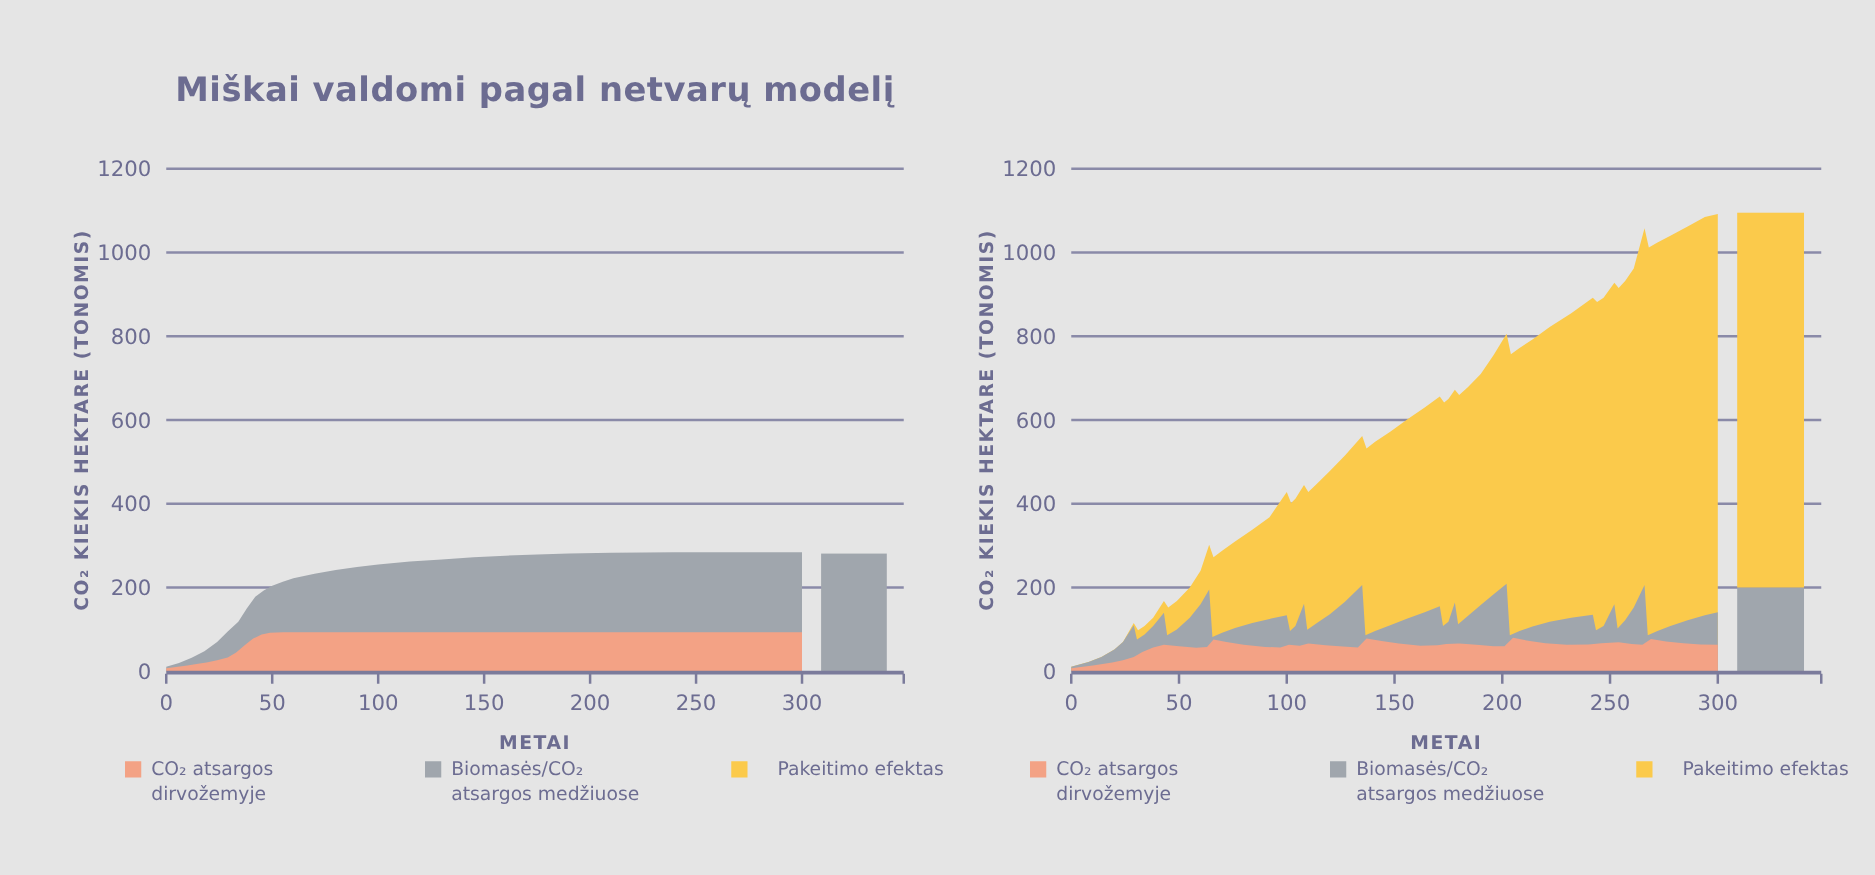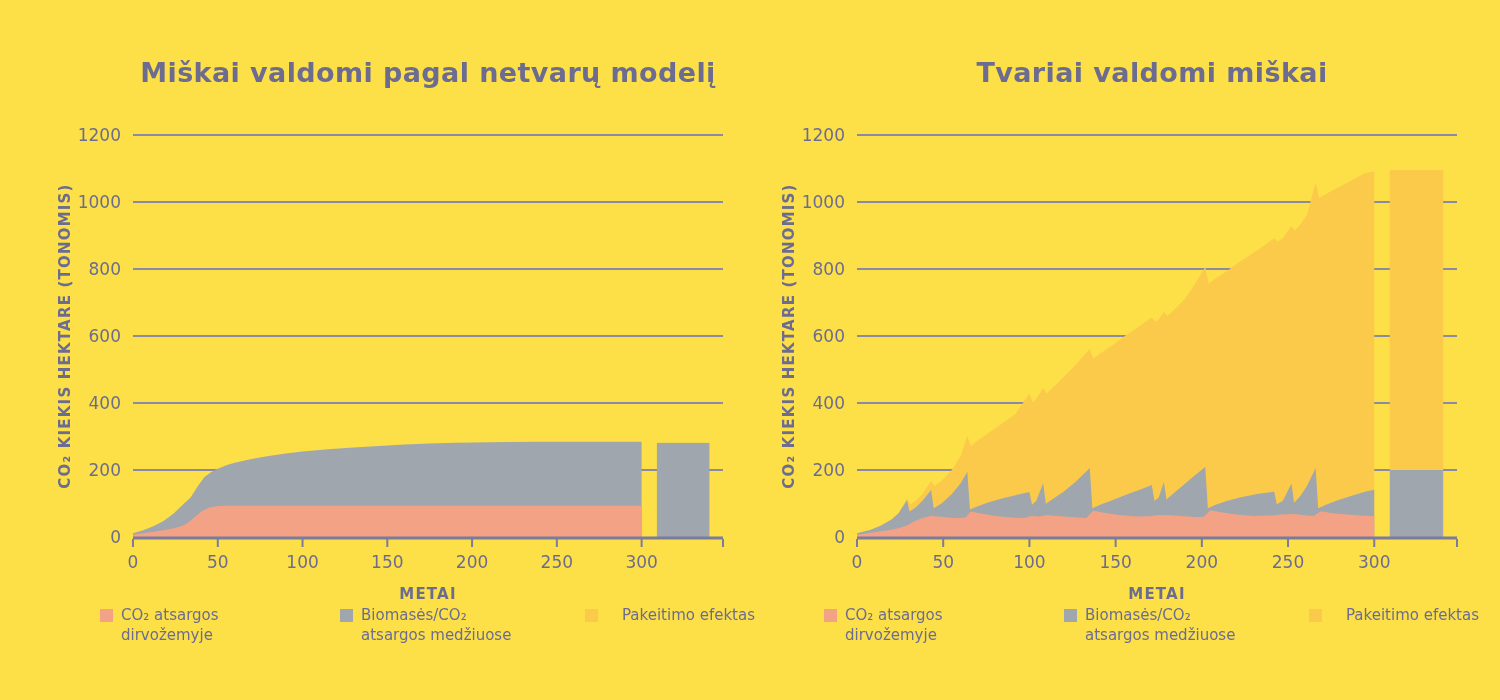--- a/index.html
+++ b/index.html
@@ -1,16 +1,16 @@
 <!DOCTYPE html>
 <html><head>
 <meta charset="utf-8">
 <style>
   html,body{margin:0;padding:0;background:#fff;}
-  .canvas{position:relative;width:1500px;height:700px;background:#fde047;overflow:hidden;
+  .canvas{position:relative;width:1500px;height:700px;background:#e5e5e5;overflow:hidden;
           font-family:"DejaVu Sans","Liberation Sans",sans-serif;}
   .chart{position:absolute;top:0;width:750px;height:700px;}
   .chart-left{left:0;}
   .chart-right{left:750px;}
   .chart-title{position:absolute;top:57px;margin:0;font-size:27px;font-weight:bold;
                color:#6C6C91;text-align:center;letter-spacing:.4px;white-space:nowrap;}
   .chart-left  .chart-title{left:133px;width:590px;}
   .chart-right .chart-title{left:107px;width:590px;}
   svg.plot{position:absolute;left:0;top:0;width:750px;height:700px;display:block;}
   .legend{position:absolute;top:606px;left:0;width:750px;height:70px;}
@@ -81,21 +81,20 @@
         <span class="lbl">Biomasės/CO₂ atsargos medžiuose</span>
       </div>
       <div class="legend-item">
         <span class="swatch" style="background: rgb(251, 202, 75);"></span>
         <span class="lbl">Pakeitimo efektas</span>
       </div>
     </div>
   </section>
 
   <section class="chart chart-right">
-    <h2 class="chart-title">Tvariai valdomi miškai</h2>
     <svg class="plot" viewBox="0 0 750 700" xmlns="http://www.w3.org/2000/svg">
         <line x1="107" y1="470" x2="707" y2="470" stroke="#8A8AA8" stroke-width="2"></line>
         <line x1="107" y1="403" x2="707" y2="403" stroke="#8A8AA8" stroke-width="2"></line>
         <line x1="107" y1="336" x2="707" y2="336" stroke="#8A8AA8" stroke-width="2"></line>
         <line x1="107" y1="269" x2="707" y2="269" stroke="#8A8AA8" stroke-width="2"></line>
         <line x1="107" y1="202" x2="707" y2="202" stroke="#8A8AA8" stroke-width="2"></line>
         <line x1="107" y1="135" x2="707" y2="135" stroke="#8A8AA8" stroke-width="2"></line>
         <path d="M 107 537 L 107 533.315 L 120.79310344827586 529.63 L 131.13793103448276 525.61 L 141.48275862068965 519.58 L 148.3793103448276 513.55 L 157 498.475 L 160.44827586206895 504.17 L 165.6206896551724 500.82 L 172.51724137931035 494.12 L 181.13793103448276 480.72 L 184.58620689655174 486.08 L 191.48275862068965 480.72 L 201.82758620689657 470 L 210.44827586206895 456.6 L 217.3448275862069 435.83 L 220.79310344827587 445.88 L 227.68965517241378 440.52 L 238.0344827586207 433.15 L 251.82758620689654 423.77 L 265.62068965517244 413.72 L 279.41379310344826 393.62 L 282.8620689655172 402.33000000000004 L 286.3103448275862 398.98 L 293.2068965517241 387.925 L 296.65517241379314 393.62 L 303.55172413793105 386.91999999999996 L 313.8965517241379 376.87 L 325.9655172413793 364.475 L 339.7586206896552 348.73 L 343.2068965517241 358.78 L 350.1034482758621 353.41999999999996 L 362.1724137931035 345.38 L 375.9655172413793 335.33000000000004 L 389.7586206896552 325.95 L 401.82758620689657 317.24 L 405.2758620689655 321.93 L 408.7241379310345 319.25 L 413.8965517241379 311.88 L 417.3448275862069 315.9 L 424.2413793103448 309.87 L 434.58620689655174 299.15 L 444.9310344827586 284.075 L 455.2758620689655 266.99 L 458.7241379310345 283.405 L 465.62068965517244 278.38 L 475.9655172413793 271.68 L 489.7586206896552 261.63 L 507 250.575 L 524.2413793103449 238.18 L 527.6896551724137 241.52999999999997 L 532.8620689655172 238.18 L 541.4827586206897 226.12 L 544.9310344827586 230.47500000000002 L 550.1034482758621 224.77999999999997 L 557 214.73000000000002 L 565.6206896551724 182.57 L 569.0689655172414 197.98000000000002 L 575.9655172413793 193.95999999999998 L 586.3103448275863 188.60000000000002 L 600.1034482758621 181.23000000000002 L 613.8965517241379 173.52499999999998 L 624.2413793103449 171.18 L 624.2413793103449 537 Z" fill="#FBCA4B"></path>
         <path d="M 107 537 L 107 533.315 L 120.79310344827586 529.63 L 131.13793103448276 525.61 L 141.48275862068965 519.58 L 148.3793103448276 513.55 L 157 500.15 L 159.58620689655172 511.54 L 165.6206896551724 507.52 L 172.51724137931035 500.82 L 181.13793103448276 490.1 L 183.72413793103448 508.19 L 191.48275862068965 503.5 L 201.82758620689657 494.12 L 210.44827586206895 483.4 L 217.3448275862069 471.675 L 219.9310344827586 509.53 L 227.68965517241378 506.18 L 238.0344827586207 502.495 L 251.82758620689654 498.475 L 265.62068965517244 495.125 L 279.41379310344826 492.11 L 282 504.84000000000003 L 286.3103448275862 500.82 L 293.2068965517241 483.065 L 295.7931034482759 503.835 L 303.55172413793105 498.475 L 313.8965517241379 491.44 L 325.9655172413793 481.39 L 339.7586206896552 467.99 L 342.34482758620686 508.19 L 350.1034482758621 504.84000000000003 L 362.1724137931035 500.15 L 375.9655172413793 494.79 L 389.7586206896552 489.765 L 401.82758620689657 485.075 L 404.41379310344826 500.82 L 408.7241379310345 497.47 L 413.8965517241379 482.06 L 416.48275862068965 499.48 L 424.2413793103448 492.78 L 434.58620689655174 484.07 L 444.9310344827586 475.36 L 455.2758620689655 466.985 L 457.86206896551727 508.19 L 465.62068965517244 504.84000000000003 L 475.9655172413793 501.155 L 489.7586206896552 497.47 L 507 494.12 L 524.2413793103449 491.775 L 526.8275862068965 504.17 L 532.8620689655172 500.82 L 541.4827586206897 483.4 L 544.0689655172414 502.83 L 550.1034482758621 496.13 L 557 486.08 L 565.6206896551724 467.99 L 568.2068965517242 508.19 L 575.9655172413793 504.84000000000003 L 586.3103448275863 500.82 L 600.1034482758621 496.13 L 613.8965517241379 492.11 L 624.2413793103449 489.765 L 624.2413793103449 537 Z" fill="#A0A6AD"></path>
         <path d="M 107 537 L 107 534.655 L 124.24137931034483 532.31 L 139.75862068965517 529.965 L 148.3793103448276 528.29 L 157 525.61 L 163.89655172413794 521.59 L 172.51724137931035 517.905 L 181.13793103448276 515.895 L 193.20689655172413 516.9 L 207 518.24 L 215.6206896551724 517.57 L 220.79310344827587 511.54 L 231.13793103448276 513.55 L 244.93103448275863 515.895 L 262.1724137931035 517.57 L 274.2413793103448 517.905 L 281.1379310344828 515.895 L 289.7586206896552 516.565 L 296.65517241379314 514.89 L 310.44827586206895 516.23 L 324.2413793103448 517.235 L 336.3103448275862 517.905 L 343.2068965517241 510.87 L 355.2758620689655 512.88 L 369.0689655172414 514.89 L 386.3103448275862 516.565 L 400.1034482758621 516.23 L 407 515.225 L 417.3448275862069 514.89 L 431.13793103448273 515.895 L 444.9310344827586 516.9 L 453.55172413793105 516.9 L 460.44827586206895 510.2 L 472.51724137931035 512.545 L 486.3103448275862 514.555 L 503.55172413793105 515.895 L 520.7931034482758 515.56 L 531.1379310344828 514.555 L 544.9310344827586 513.885 L 555.2758620689656 515.225 L 563.8965517241379 515.895 L 570.7931034482758 511.205 L 582.8620689655172 513.215 L 596.655172413793 514.555 L 610.448275862069 515.56 L 624.2413793103449 515.895 L 624.2413793103449 537 Z" fill="#F3A285"></path>

